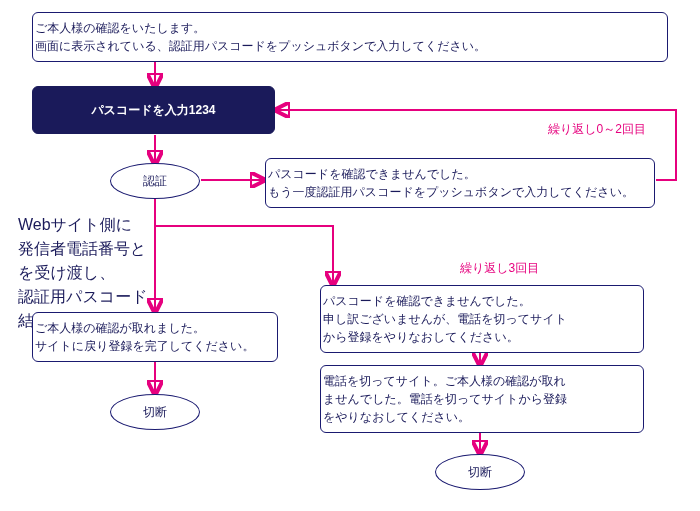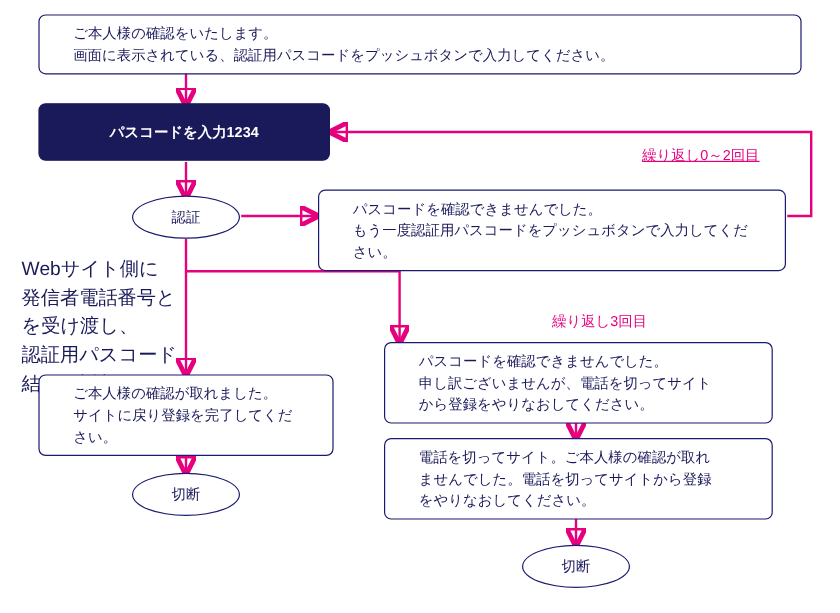--- a/index.html
+++ b/index.html
@@ -12,21 +12,21 @@
   }
   .stage {
     position: relative;
     width: 700px;
     height: 511px;
   }
   .box {
     position: absolute;
     border: 1.5px solid #1a1a70;
     border-radius: 6px;
-    padding: 6px 28px;
+    padding: 6px 2px;
     background: #fff;
     line-height: 1.5;
   }
   .box-filled {
     position: absolute;
     background: #1a1a5a;
     border: 1.5px solid #1a1a5a;
     border-radius: 6px;
     color: #fff;
     text-align: center;
@@ -108,21 +108,21 @@
 
   <div class="box-filled" style="left:32px; top:86px; width:243px; height:48px;">
     <div>パスコードを入力</div>
     <div>1234</div>
   </div>
 
   <div class="ellipse" style="left:110px; top:163px; width:90px; height:36px;">
     <span>認証</span>
   </div>
 
-  <div class="label" style="left:535px; top:121px;text-decoration:underline;">繰り返し0～2回目</div>
+  <div class="label" style="left:548px; top:121px;">繰り返し0～2回目</div>
 
   <div class="box" style="left:265px; top:158px; width:390px;">
     <div>パスコードを確認できませんでした。</div>
     <div>もう一度認証用パスコードをプッシュボタンで入力してください。</div>
   </div>
 
   <div class="note" style="left:18px; top:213px;">
     <div>Webサイト側に</div>
     <div>発信者電話番号と</div>
     <div>を受け渡し、</div>

